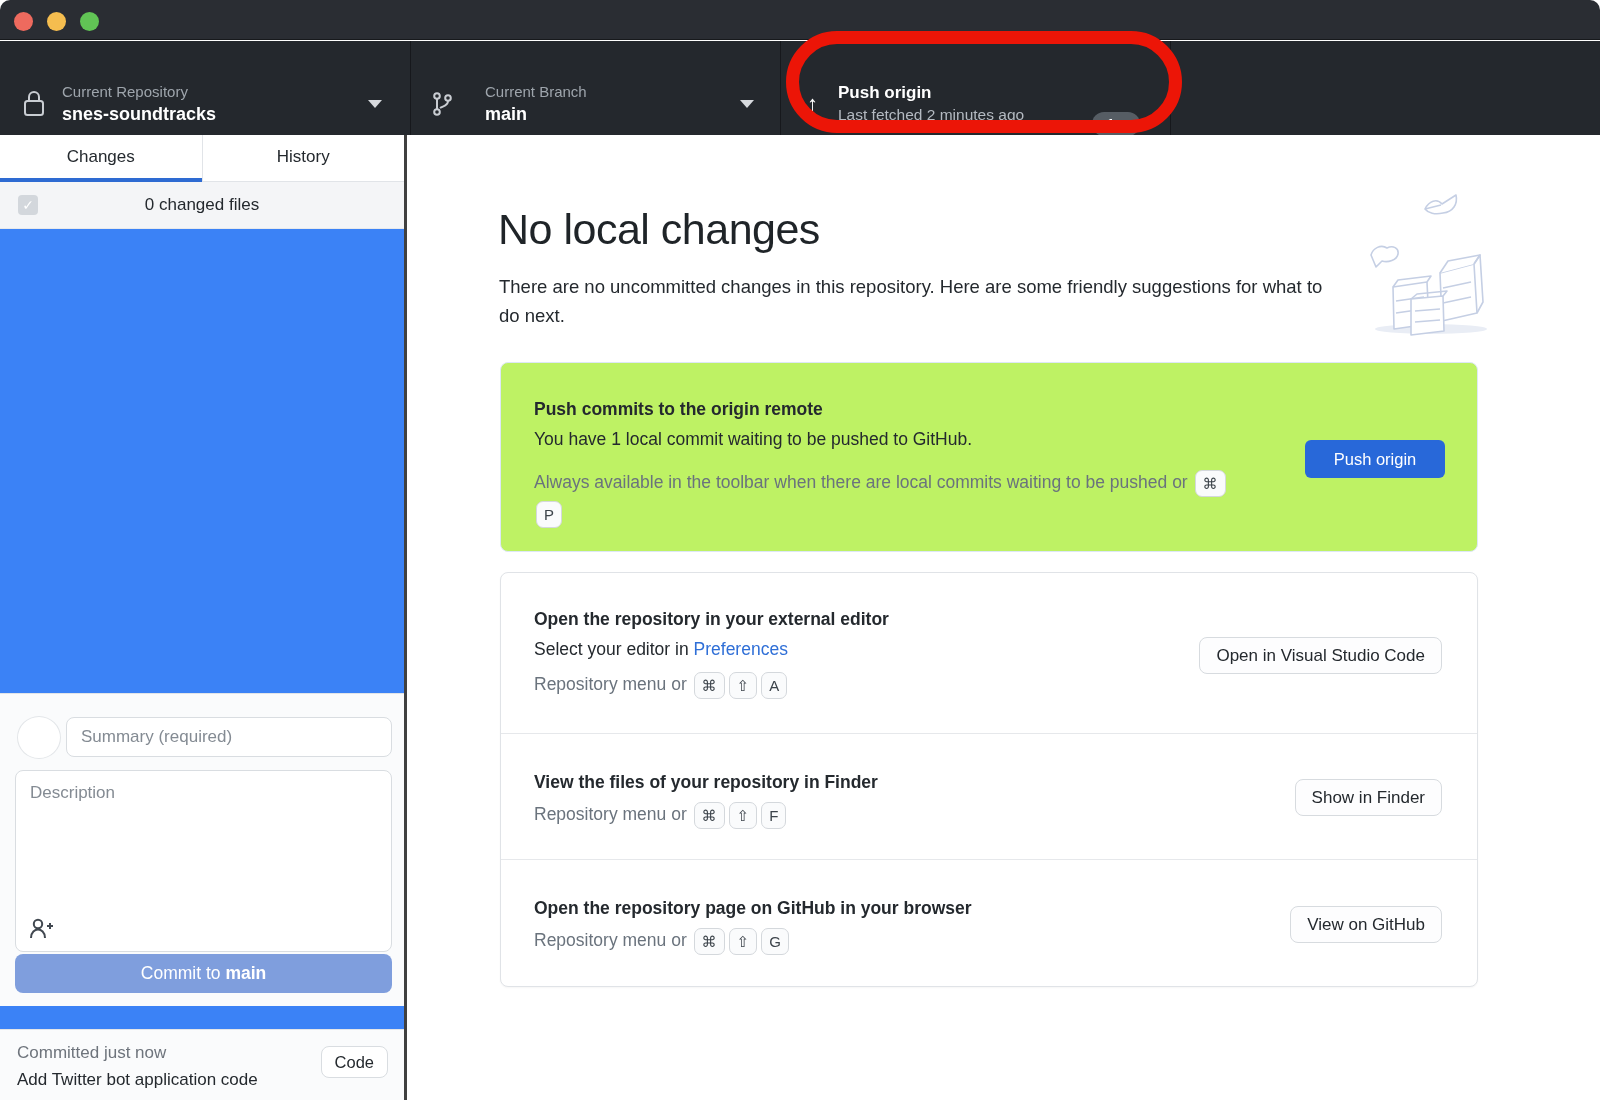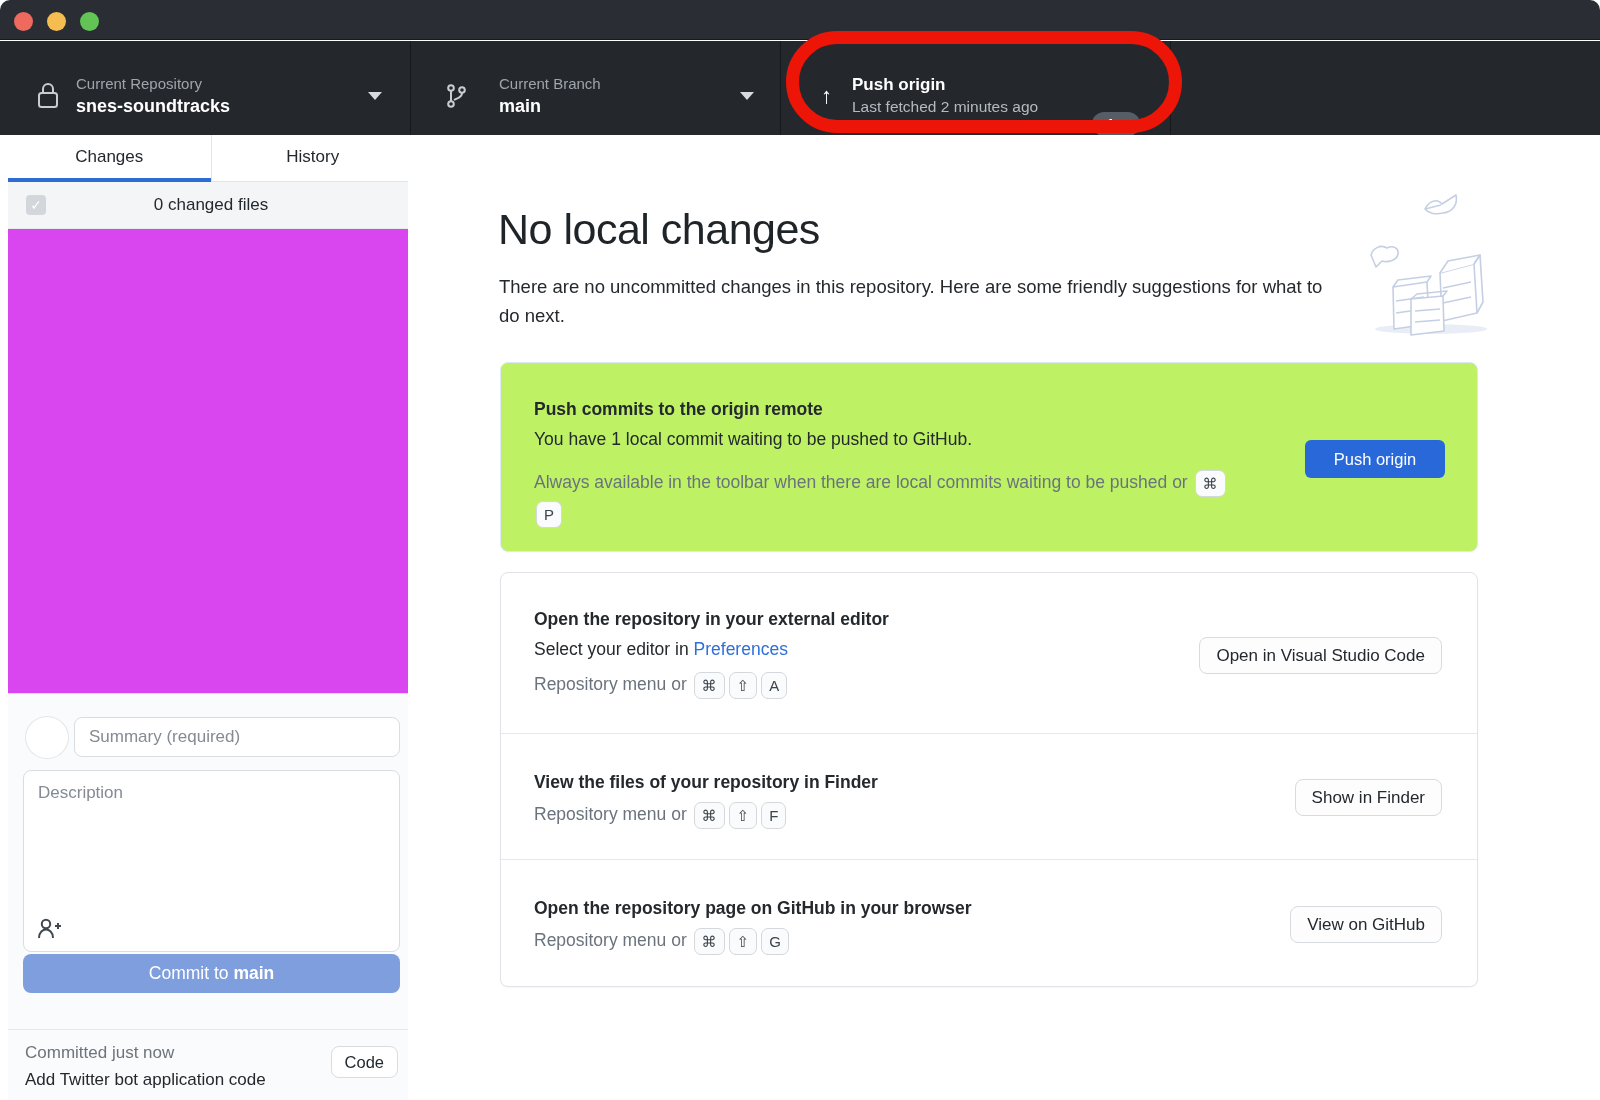--- a/index.html
+++ b/index.html
@@ -22,21 +22,21 @@
   .traffic { position:absolute; top:12px; width:19px; height:19px; border-radius:50%; }
   .t-red { left:14px; background:#ee6a5e; }
   .t-yellow { left:47px; background:#f5bd4f; }
   .t-green { left:80px; background:#61c455; }
 
   
   .toolbar {
     position:absolute; left:0; top:41px; width:1600px; height:94px;
     background:#24282d;
   }
-  .tb-section { position:absolute; top:8px; height:94px; display:flex; align-items:center;padding-left:14px; }
+  .tb-section { position:absolute; top:16px; height:94px; display:flex; align-items:center; }
   .tb-sep { position:absolute; top:0; width:1px; height:94px; background:#16181c; }
   .tb-label { font-size:15px; color:#9ea5ac; line-height:20px; }
   .tb-value { font-size:18px; font-weight:bold; color:#ffffff; line-height:24px; }
   .tb-sub { font-size:15.5px; color:#b4bac1; line-height:22px; }
   .tb-title { font-size:17px; font-weight:bold; color:#ffffff; line-height:22px; }
   .chevron { width:0; height:0; border-left:7px solid transparent; border-right:7px solid transparent; border-top:8px solid #d7dade; }
   .push-badge {
     position:absolute; left:1092px; top:71px; width:48px; height:24px;
     background:#565d64; border-radius:12px; color:#fff;
     font-size:13.5px; font-weight:bold; text-align:center; line-height:24px;
@@ -45,22 +45,22 @@
 
   
   .annotation-ring {
     position:absolute; left:786px; top:31px; width:396px; height:102px;
     border:13px solid #ec1507; border-radius:52px;
     pointer-events:none; z-index:50;
   }
 
   
   .sidebar {
-    position:absolute; left:8px; top:135px; width:407px; height:965px;
-    background:#d946ef; border-right:1px solid #404040;
+    position:absolute; left:0; top:135px; width:407px; height:965px;
+    background:#3b82f6; border-right:3px solid #404040;
   }
   .tabbar { position:absolute; left:0; top:0; width:100%; height:47px; display:flex; }
   .tab {
     flex:1; text-align:center; font-size:17px; color:#24292e;
     line-height:43px; background:#fff; border-bottom:1px solid #e1e4e8;
     cursor:default;
   }
   .tab.active { border-bottom:4px solid #2e6bd2; line-height:43px; }
   .tab.inactive { border-left:1px solid #e1e4e8; }
 
@@ -70,21 +70,21 @@
     display:flex; align-items:center;
   }
   .dis-checkbox {
     position:absolute; left:18px; width:20px; height:20px;
     background:#d3d7dc; border-radius:4px; color:#ffffff;
     font-size:14px; text-align:center; line-height:20px;
   }
   .changed-label { width:100%; text-align:center; font-size:17px; color:#24292e; }
 
   .commit-panel {
-    position:absolute; left:0; top:558px; width:100%; height:407px;
+    position:absolute; left:0; top:558px; width:100%; height:313px;
     background:#fafbfc; border-top:1px solid #e1e4e8;
   }
   .avatar-circle {
     position:absolute; left:17px; top:22px; width:44px; height:43px;
     background:#ffffff; border:1px solid #e3e6e9; border-radius:50%;
   }
   .summary-input {
     position:absolute; left:66px; top:23px; width:326px; height:40px;
     border:1px solid #d9dde1; border-radius:8px; background:#fff;
     font-family:"Liberation Sans", sans-serif;

